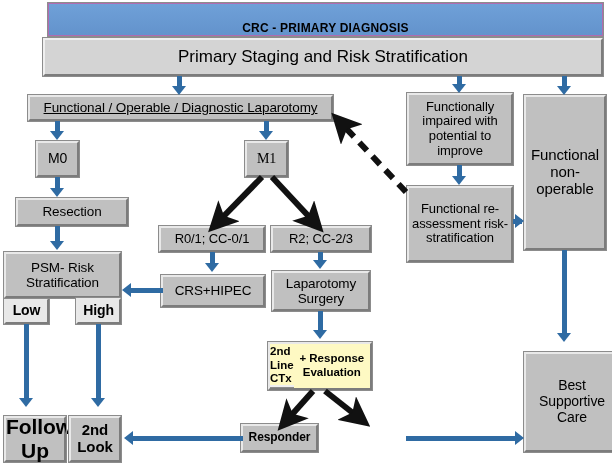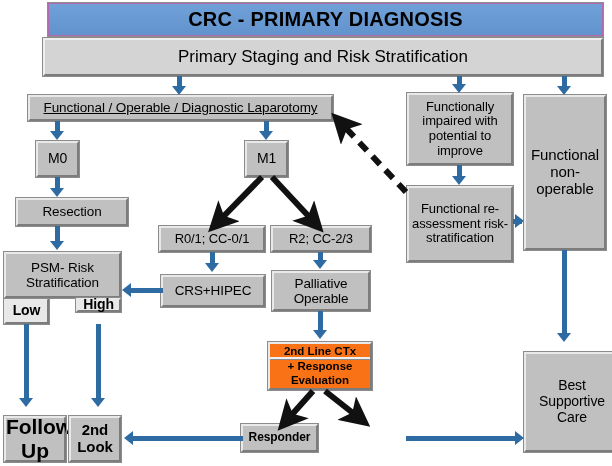--- a/index.html
+++ b/index.html
@@ -34,40 +34,40 @@
   .box.bold{font-weight:bold;}
   .box .txt{display:block;padding:0 3px;width:100%;}
 
   
   .title-bar{
     position:absolute;
     box-sizing:border-box;
     background:linear-gradient(#6fa0d8,#6393cc);
     border:1px solid #b06bb0;
     outline:1px solid #8d8d8d;
-    display:flex;align-items:center;justify-content:center;
-    color:#000;font-weight:bold;font-size:20px;letter-spacing:.2px;
+    display:flex;align-items:flex-end;justify-content:center;
+    color:#000;font-weight:bold;font-size:12px;letter-spacing:.2px;
   }
   .subtitle-bar{
     position:absolute;box-sizing:border-box;
     background:#d4d4d4;
     border-top:2px solid #efefef;border-left:2px solid #efefef;
     border-right:2px solid #7c7c7c;border-bottom:2px solid #7c7c7c;
     outline:1px solid #8c8c8c;
     display:flex;align-items:center;justify-content:center;
     color:#000;font-size:17px;
   }
 
   
   .splitbox{
-    position:absolute;box-sizing:border-box;background:#f97316;
+    position:absolute;box-sizing:border-box;background:#fef9c3;
     border-top:2px solid #e9e9e9;border-left:2px solid #e9e9e9;
     border-right:2px solid #7c7c7c;border-bottom:2px solid #7c7c7c;
     outline:1px solid #8c8c8c;
-    display:flex;flex-direction:column;
+    display:flex;flex-direction:row;
     font-size:11.5px;font-weight:bold;line-height:1.18;
   }
   .splitbox .top{flex:0 0 15px;display:flex;align-items:center;justify-content:center;
     border-bottom:1px solid #8c8c8c;box-shadow:inset 0 -2px 0 #efefef;}
   .splitbox .bot{flex:1;display:flex;align-items:center;justify-content:center;text-align:center;}
 
   
   .vline{position:absolute;background:#2f6ba3;}
   .hline{position:absolute;background:#2f6ba3;}
   .ar-d{position:absolute;width:0;height:0;
@@ -107,50 +107,50 @@
   </div>
 
   <div class="box light bold" style="left:4px;top:298px;width:45px;height:26px;font-size:14px;">
     <span class="txt">Low</span>
   </div>
 
   <div class="box" style="left:4px;top:252px;width:117px;height:46px;font-size:13.5px;">
     <span class="txt">PSM- Risk Stratification</span>
   </div>
 
-  <div class="box light bold" style="left:76px;top:298px;width:45px;height:14px;font-size:14px;">
+  <div class="box light bold" style="left:76px;top:298px;width:45px;height:26px;font-size:14px;">
     <span class="txt">High</span>
   </div>
 
   <div class="box bold" style="left:4px;top:416px;width:62px;height:46px;font-size:21px;">
     <span class="txt">Follow Up</span>
   </div>
 
   <div class="box bold" style="left:69px;top:416px;width:52px;height:46px;font-size:15px;">
     <span class="txt">2nd Look</span>
   </div>
 
-  <div class="box" style="left:245px;top:141px;width:43px;height:36px;font-size:14px;">
+  <div class="box" style="left:245px;top:141px;width:43px;height:36px;font-size:14px;font-family:Liberation Serif, serif;">
     <span class="txt">M1</span>
   </div>
 
   <div class="box" style="left:159px;top:226px;width:106px;height:26px;font-size:13px;">
     <span class="txt">R0/1; CC-0/1</span>
   </div>
 
   <div class="box" style="left:271px;top:226px;width:100px;height:26px;font-size:13px;">
     <span class="txt">R2; CC-2/3</span>
   </div>
 
   <div class="box" style="left:161px;top:275px;width:104px;height:32px;font-size:13.5px;">
     <span class="txt">CRS+HIPEC</span>
   </div>
 
   <div class="box" style="left:272px;top:271px;width:98px;height:40px;font-size:13.5px;">
-    <span class="txt">Palliative Operable</span>
+    <span class="txt">Laparotomy Surgery</span>
   </div>
 
   <div class="splitbox" style="left:268px;top:342px;width:104px;height:48px;">
     <div class="top">
       <span>2nd Line CTx</span>
     </div>
     <div class="bot">
       <span>+ Response Evaluation</span>
     </div>
   </div>

